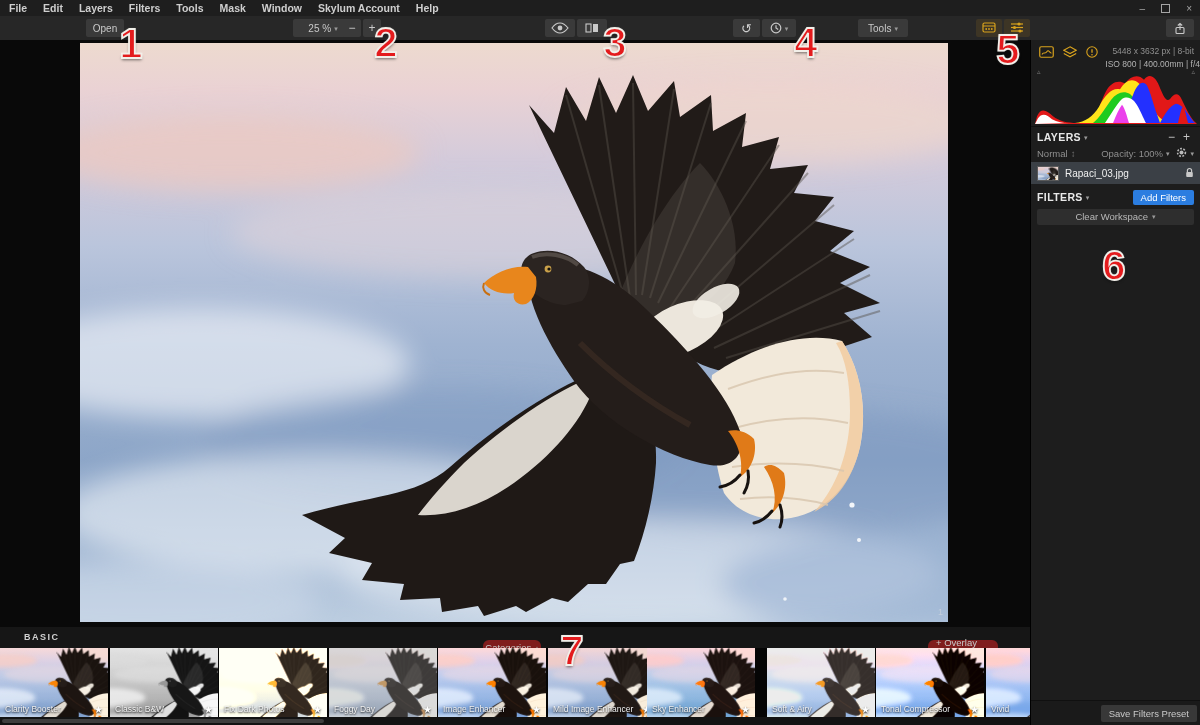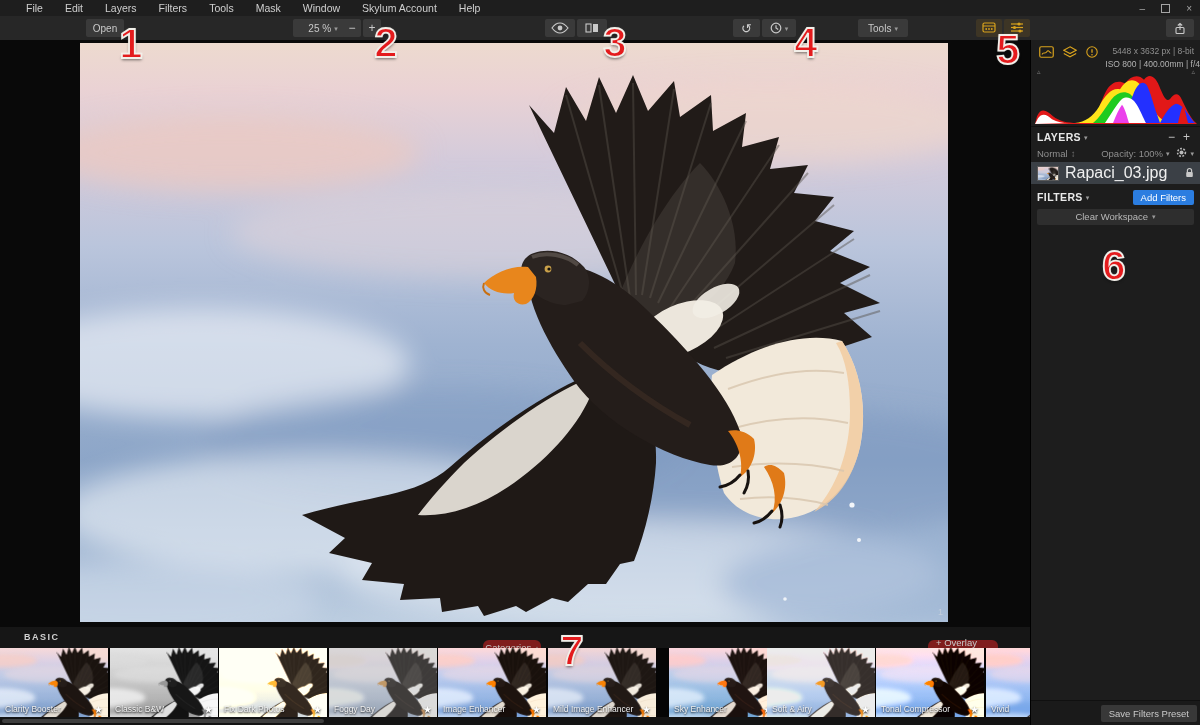--- a/index.html
+++ b/index.html
@@ -1,21 +1,21 @@
 <!DOCTYPE html>
 <html><head>
 <meta charset="utf-8">
 <style>
   html,body{margin:0;padding:0;background:#000;}
   #app{position:relative;width:1200px;height:725px;overflow:hidden;background:#0a0a0a;
        font-family:"Liberation Sans",sans-serif;-webkit-font-smoothing:antialiased;}
   
   .menubar{position:absolute;left:0;top:0;width:1200px;height:16px;background:#1e1e1e;
            display:flex;align-items:center;color:#cfcfcf;font-size:10.5px;}
-  .menu-items{display:flex;gap:22px;padding-left:26px;}
+  .menu-items{display:flex;gap:16px;padding-left:9px;font-weight:bold;}
   .menu-items span{cursor:default;}
   .win-controls{position:absolute;right:8px;top:0;height:16px;display:flex;align-items:center;gap:16px;color:#a5a5a5;font-size:10px;}
   .win-restore{width:7px;height:7px;border:1px solid #a5a5a5;display:inline-block;}
   
   .toolbar{position:absolute;left:0;top:16px;width:1200px;height:24px;background:#272727;border-bottom:1px solid #000;}
   .tbtn{position:absolute;top:3px;height:18px;background:#3a3a3a;border-radius:2px;color:#c9c9c9;
         font-size:10px;display:flex;align-items:center;justify-content:center;gap:3px;box-sizing:border-box;padding:0 6px;}
   .tbtn svg{display:block;}
   .chev{font-size:7px;color:#9a9a9a;line-height:1;}
   #btn-open{left:86px;width:38px;}
@@ -44,21 +44,21 @@
   .rp-divider{position:absolute;left:0;top:86px;width:100%;height:1px;background:#111;}
   .rp-row{position:absolute;left:0;width:100%;box-sizing:border-box;padding:0 6px;display:flex;align-items:center;}
   .layers-hdr{top:88px;height:18px;}
   .hdr-txt{font-size:10.5px;font-weight:bold;color:#e8e8e8;letter-spacing:.4px;}
   .spacer{flex:1;}
   .mini-btn{color:#c5c5c5;font-size:12px;padding:0 4px;}
   .blend-row{top:106px;height:14px;font-size:9.5px;color:#8f8f8f;gap:3px;}
   .layer-item{top:122px;height:22px;background:#3b4046;gap:6px;}
   .layer-thumb{width:22px;height:15px;border:1px solid #5a5a5a;box-sizing:border-box;overflow:hidden;background:#222;}
   .layer-thumb svg{display:block;width:20px;height:13px;}
-  .layer-name{font-size:16px;color:#f0f0f0;}
+  .layer-name{font-size:10px;color:#f0f0f0;}
   .filters-hdr{top:148px;height:18px;}
   .add-filters{background:#2b7de0;color:#fff;font-size:9.5px;border-radius:2px;height:15px;display:flex;align-items:center;padding:0 8px;}
   .clear-row{top:168px;height:17px;}
   .clear-btn{width:100%;height:16px;background:#2e2e2e;border-radius:2px;color:#b8b8b8;font-size:9.5px;display:flex;align-items:center;justify-content:center;gap:4px;}
   .rp-footer{position:absolute;left:0;top:660px;width:100%;height:25px;border-top:1px solid #101010;background:#1a1a1a;}
   .save-preset{position:absolute;right:3px;top:4px;height:17px;background:#383838;border-radius:2px;color:#c9c9c9;
                font-size:9.5px;display:flex;align-items:center;padding:0 8px;}
   
   .presets-bar{position:absolute;left:0;top:627px;width:1030px;height:21px;background:#161616;}
   .basic-lbl{position:absolute;left:24px;top:5px;font-size:9px;letter-spacing:1.5px;color:#d0d0d0;font-weight:bold;}
@@ -432,21 +432,21 @@
       <span class="thumb-name">Image Enhancer</span>
       <span class="thumb-star">★</span>
     </div>
     <div class="thumb pf5" style="left:548px;">
       <svg viewBox="130 40 610 390">
           <use href="#eagle-scene"></use>
         </svg>
       <span class="thumb-name">Mild Image Enhancer</span>
       <span class="thumb-star">★</span>
     </div>
-    <div class="thumb pf6" style="left:669px;">
+    <div class="thumb pf6" style="left:647px;">
       <svg viewBox="130 40 610 390">
           <use href="#eagle-scene"></use>
         </svg>
       <span class="thumb-name">Sky Enhancer</span>
       <span class="thumb-star">★</span>
     </div>
     <div class="thumb pf7" style="left:767px;">
       <svg viewBox="130 40 610 390">
           <use href="#eagle-scene"></use>
         </svg>

